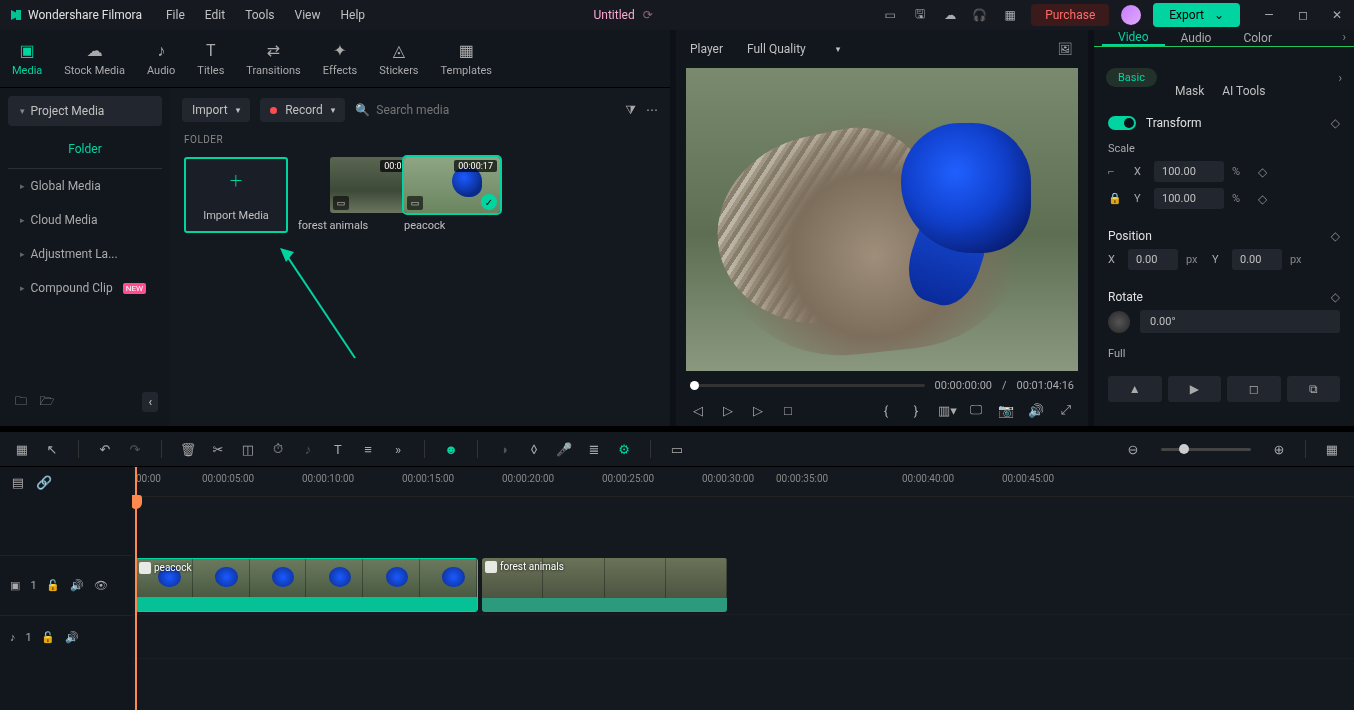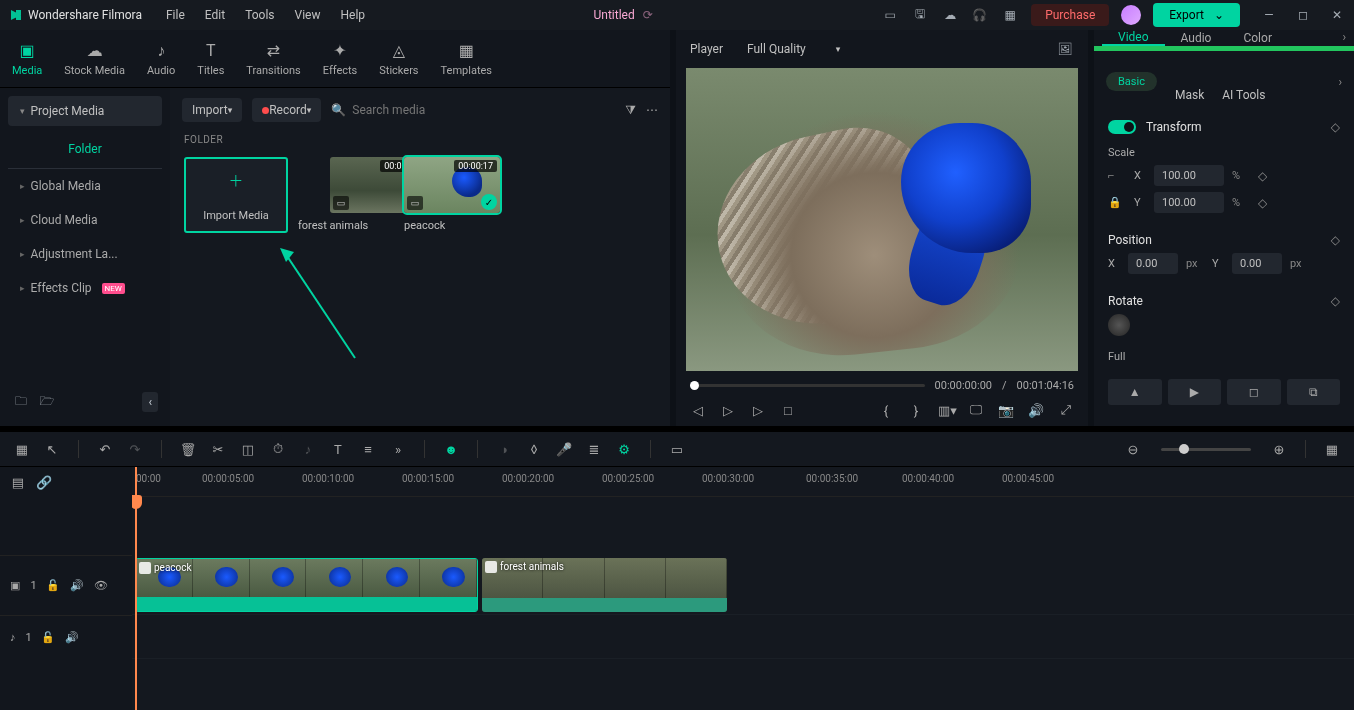--- a/index.html
+++ b/index.html
@@ -26,21 +26,21 @@
 .sidebar { width:170px; background:#12161d; padding:8px; display:flex; flex-direction:column; }
 .sidebar-pill { background:#22272f; border-radius:4px; padding:8px 12px; color:#c0c0c0; font-size:12px; margin-bottom:10px; display:flex; align-items:center; gap:6px;}
 .folder-label { color:#00d4a1; text-align:center; padding:6px 0 12px; font-size:12px; border-bottom:1px solid #2a2f38;}
 .side-item { padding:10px 12px; color:#aaa; font-size:12px; cursor:pointer; display:flex; align-items:center; gap:6px;}
 .side-item .chev { color:#666; font-size:9px;}
 .new-badge { background:#ff4d8d; color:#fff; font-size:8px; padding:1px 3px; border-radius:2px; margin-left:4px;}
 .sidebar-footer { margin-top:auto; display:flex; gap:8px; padding:6px 4px; align-items:center;}
 .sidebar-footer .chev-btn { margin-left:auto; background:#22272f; padding:3px 6px; border-radius:3px;}
 .media-area { flex:1; background:#14181f; display:flex; flex-direction:column; }
 .media-toolbar { display:flex; align-items:center; gap:10px; padding:10px 12px; }
-.drop-btn { background:#22272f; padding:5px 10px; border-radius:4px; color:#c0c0c0; font-size:12px; display:flex; align-items:center; cursor:pointer;}
+.drop-btn { background:#22272f; padding:5px 10px; border-radius:4px; color:#c0c0c0; font-size:12px; display:flex; align-items:center; gap:8px; cursor:pointer;}
 .rec-dot { width:7px; height:7px; border-radius:50%; background:#ff4d4d; display:inline-block;}
 .search-wrap { display:flex; align-items:center; gap:6px; color:#666; flex:1;}
 .search-wrap input { background:transparent; border:none; outline:none; color:#c0c0c0; font-size:12px; width:120px;}
 .media-toolbar .right-icons { display:flex; gap:10px; color:#aaa;}
 .folder-header { padding:2px 14px; color:#888; font-size:10px; letter-spacing:.5px;}
 .thumbs { display:flex; gap:10px; padding:10px 14px; }
 .thumb { width:96px; cursor:pointer; }
 .thumb-img { width:96px; height:56px; background:#2a2f38; border-radius:3px; position:relative; overflow:hidden; display:flex; align-items:center; justify-content:center;}
 .thumb-img.import { border:2px solid #00d4a1; background:#1a1f27;}
 .thumb .plus { color:#00d4a1; font-size:22px; font-weight:200;}
@@ -69,21 +69,21 @@
 .pv-neck { position:absolute; right:24%; top:42%; width:70px; height:110px; background:linear-gradient(180deg,#1850e0,#0a2a9a); border-radius:50% 50% 40% 40%; transform:rotate(18deg);}
 .pv-feathers { position:absolute; left:8%; top:22%; width:55%; height:62%; background:repeating-linear-gradient(135deg,#c8beb0 0 4px,#a89c8a 4px 8px,#8c8070 8px 12px); border-radius:60% 40% 50% 60%; opacity:.9; transform:rotate(-12deg);}
 .player-scrub { display:flex; align-items:center; padding:8px 14px 2px; gap:10px; color:#aaa; font-size:11px;}
 .scrub-track { flex:1; height:3px; background:#333; border-radius:2px; position:relative;}
 .scrub-dot { position:absolute; left:0; top:-3px; width:9px; height:9px; background:#fff; border-radius:50%;}
 .player-controls { display:flex; align-items:center; gap:14px; padding:8px 14px; color:#aaa;}
 .player-controls .sp { flex:1;}
 .player-controls .ic { cursor:pointer; width:16px; text-align:center; font-size:13px;}
 
 .props-panel { width:260px; background:#12161d; margin-left:6px; display:flex; flex-direction:column; overflow:hidden;}
-.props-tabs { display:flex; height:40px; border-bottom:5px solid #22c55e; padding:0 8px;}
+.props-tabs { display:flex; height:40px; border-bottom:1px solid #22c55e; padding:0 8px;}
 .props-tab { padding:0 16px; color:#aaa; font-size:12px; cursor:pointer; height:100%; display:flex; align-items:center;}
 .props-tab.active { color:#00d4a1; border-bottom:2px solid #00d4a1;}
 .props-tabs .arrow { margin-left:auto; color:#888; cursor:pointer;}
 .sub-tabs { display:flex; align-items:center; padding:10px 12px; gap:18px;}
 .sub-pill { background:#22322b; color:#00d4a1; padding:3px 12px; border-radius:10px; font-size:11px;}
 .sub-tab { color:#c0c0c0; font-size:12px; cursor:pointer;margin-top:27px;}
 .sub-tabs .arrow { margin-left:auto; color:#888;}
 .section-row { display:flex; align-items:center; padding:8px 14px; gap:10px;}
 .toggle { width:28px; height:14px; background:#00d4a1; border-radius:8px; position:relative; cursor:pointer;}
 .toggle::after { content:''; position:absolute; right:2px; top:2px; width:10px; height:10px; background:#0d1117; border-radius:50%;}
@@ -226,21 +226,21 @@
         <div class="side-item">
             <span class="chev">▸</span>
             <span>Cloud Media</span>
           </div>
         <div class="side-item">
             <span class="chev">▸</span>
             <span>Adjustment La...</span>
           </div>
         <div class="side-item">
             <span class="chev">▸</span>
-            <span>Effects Clip</span>
+            <span>Compound Clip</span>
             <span class="new-badge">NEW</span>
           </div>
         <div class="sidebar-footer">
           <span class="icon-btn">🗀</span>
           <span class="icon-btn">🗁</span>
           <span class="chev-btn">‹</span>
         </div>
       </div>
       <div class="media-area">
         <div class="media-toolbar">
@@ -386,20 +386,21 @@
         <span class="unit">px</span>
       </div>
     </div>
     <div class="field-group">
       <div class="section-row" style="padding:0 0 6px">
         <span class="section-label">Rotate</span>
         <span class="kf-icon">◇</span>
       </div>
       <div class="angle-row" style="padding:0">
         <span class="angle-dial"></span>
+        <input class="angle-input" value="0.00°" style="">
       </div>
     </div>
     <div class="field-group">
       <div class="field-label">Full</div>
     </div>
     <div class="flip-btns">
       <div class="flip-btn">▲</div>
       <div class="flip-btn">▶</div>
       <div class="flip-btn">◻</div>
       <div class="flip-btn">⧉</div>
@@ -474,21 +475,21 @@
     </div>
     <div class="tl-tracks">
       <div class="ruler">
         <span class="ruler-tick" style="left:4px">00:00</span>
         <span class="ruler-tick" style="left:70px">00:00:05:00</span>
         <span class="ruler-tick" style="left:170px">00:00:10:00</span>
         <span class="ruler-tick" style="left:270px">00:00:15:00</span>
         <span class="ruler-tick" style="left:370px">00:00:20:00</span>
         <span class="ruler-tick" style="left:470px">00:00:25:00</span>
         <span class="ruler-tick" style="left:570px">00:00:30:00</span>
-        <span class="ruler-tick" style="left:674px">00:00:35:00</span>
+        <span class="ruler-tick" style="left:644px">00:00:35:00</span>
         <span class="ruler-tick" style="left:770px">00:00:40:00</span>
         <span class="ruler-tick" style="left:870px">00:00:45:00</span>
       </div>
       <div class="playhead"></div>
       <div class="vtrack">
         <div class="clip clip-peacock">
           <div class="thumbs-strip">
               <div class="mini"></div>
               <div class="mini"></div>
               <div class="mini"></div>

